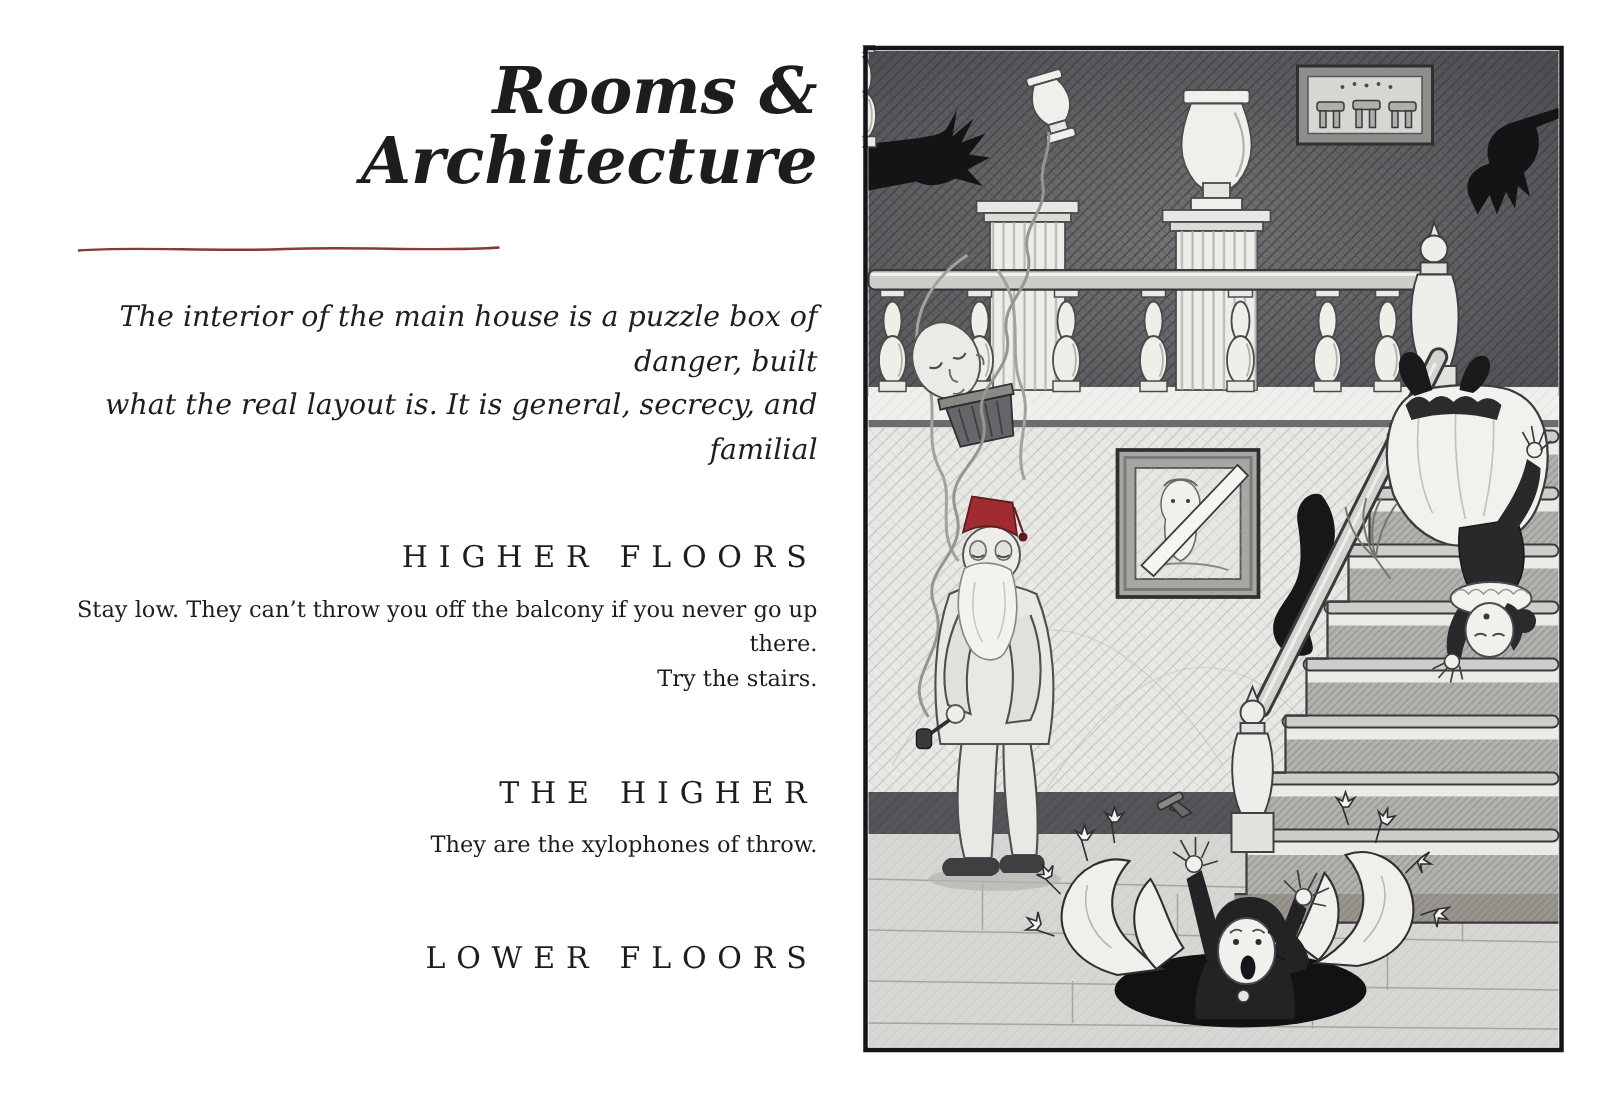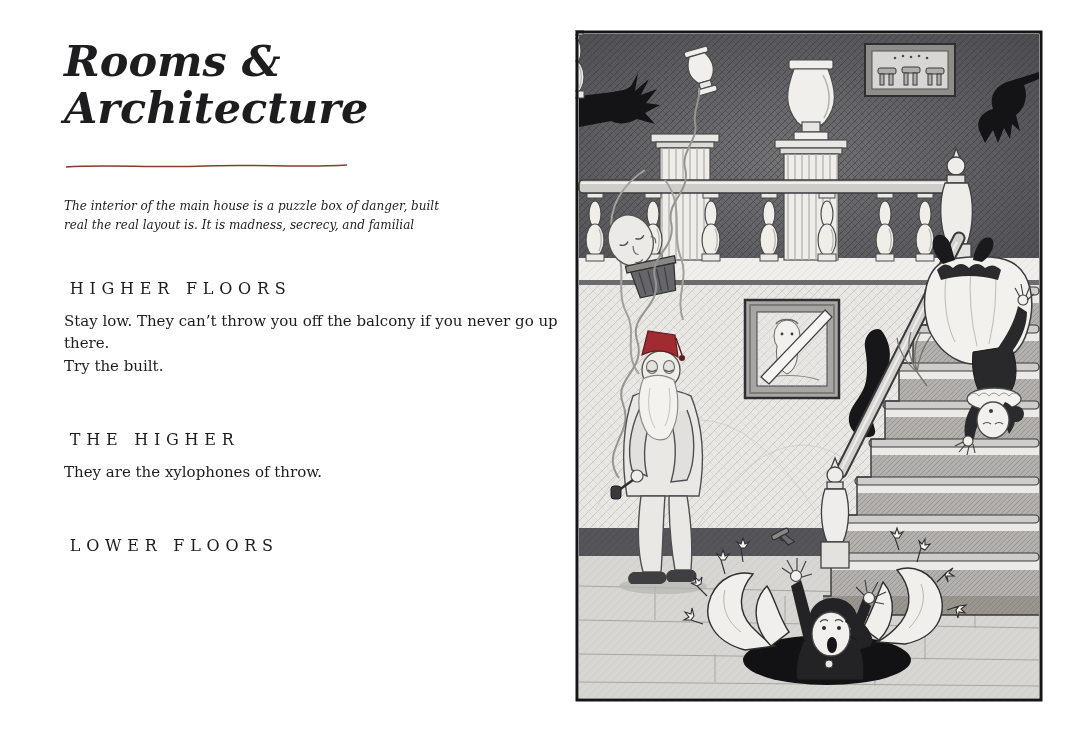--- a/index.html
+++ b/index.html
@@ -5,34 +5,34 @@
   :root{
     --ink:#1d1d1f; --paper:#ffffff; --accent-red:#8a3a32; --fez-red:#a02c31;
   }
   html,body{margin:0;padding:0;}
   body{
     width:1080px;height:736px;background:var(--paper);
     font-family:"DejaVu Serif", serif;color:var(--ink);
     position:relative;overflow:hidden;
   }
   .left-page{
-    position:absolute;left:64px;top:0;width:495px;height:703px;
-    text-align:left;
+    position:absolute;left:50px;top:0;width:495px;height:703px;
+    text-align:right;
   }
   .title{
     font-style:italic;font-weight:600;font-size:43px;line-height:1.1;
     margin-top:38px;letter-spacing:0px;
   }
   .rule-wrap{margin-top:16px;}
   .intro{
-    font-style:italic;font-size:12px;line-height:1.55;margin-top:26px;
+    font-style:italic;font-size:19px;line-height:1.55;margin-top:26px;
   }
   .section{margin-top:0;}
   .section-heading{
-    font-size:16px;font-weight:500;letter-spacing:0.36em;text-indent:0.36em;
+    font-size:20px;font-weight:500;letter-spacing:0.36em;text-indent:0.36em;
     margin:0;
   }
   .sec1 .section-heading{margin-top:44px;}
   .sec2 .section-heading{margin-top:52px;}
   .sec3 .section-heading{margin-top:52px;}
   .section-body{
     font-size:15px;line-height:1.52;margin-top:12px;
   }
   .illustration-wrap{
     position:absolute;left:575px;top:30px;width:468px;height:672px;
@@ -46,28 +46,28 @@
   <h1 class="title">Rooms &amp; Architecture</h1>
 
   <div class="rule-wrap">
     <svg width="285" height="10" viewBox="0 0 285 10">
       <path d="M2 6 C 40 3, 90 7, 140 5 C 190 3, 240 7, 283 4" fill="none" stroke="var(--accent-red)" stroke-width="1.6"></path>
     </svg>
   </div>
 
   <div class="intro">
     <div>The interior of the main house is a puzzle box of danger, built</div>
-    <div>real the real layout is. It is madness, secrecy, and familial</div>
+    <div>what the real layout is. It is general, secrecy, and familial</div>
   </div>
 
   <div class="section sec1">
     <h2 class="section-heading">HIGHER FLOORS</h2>
     <div class="section-body">
       <div>Stay low. They can’t throw you off the balcony if you never go up there.</div>
-      <div>Try the built.</div>
+      <div>Try the stairs.</div>
     </div>
   </div>
 
   <div class="section sec2">
     <h2 class="section-heading">THE HIGHER</h2>
     <div class="section-body">
       <div>They are the xylophones of throw.</div>
     </div>
   </div>
 

